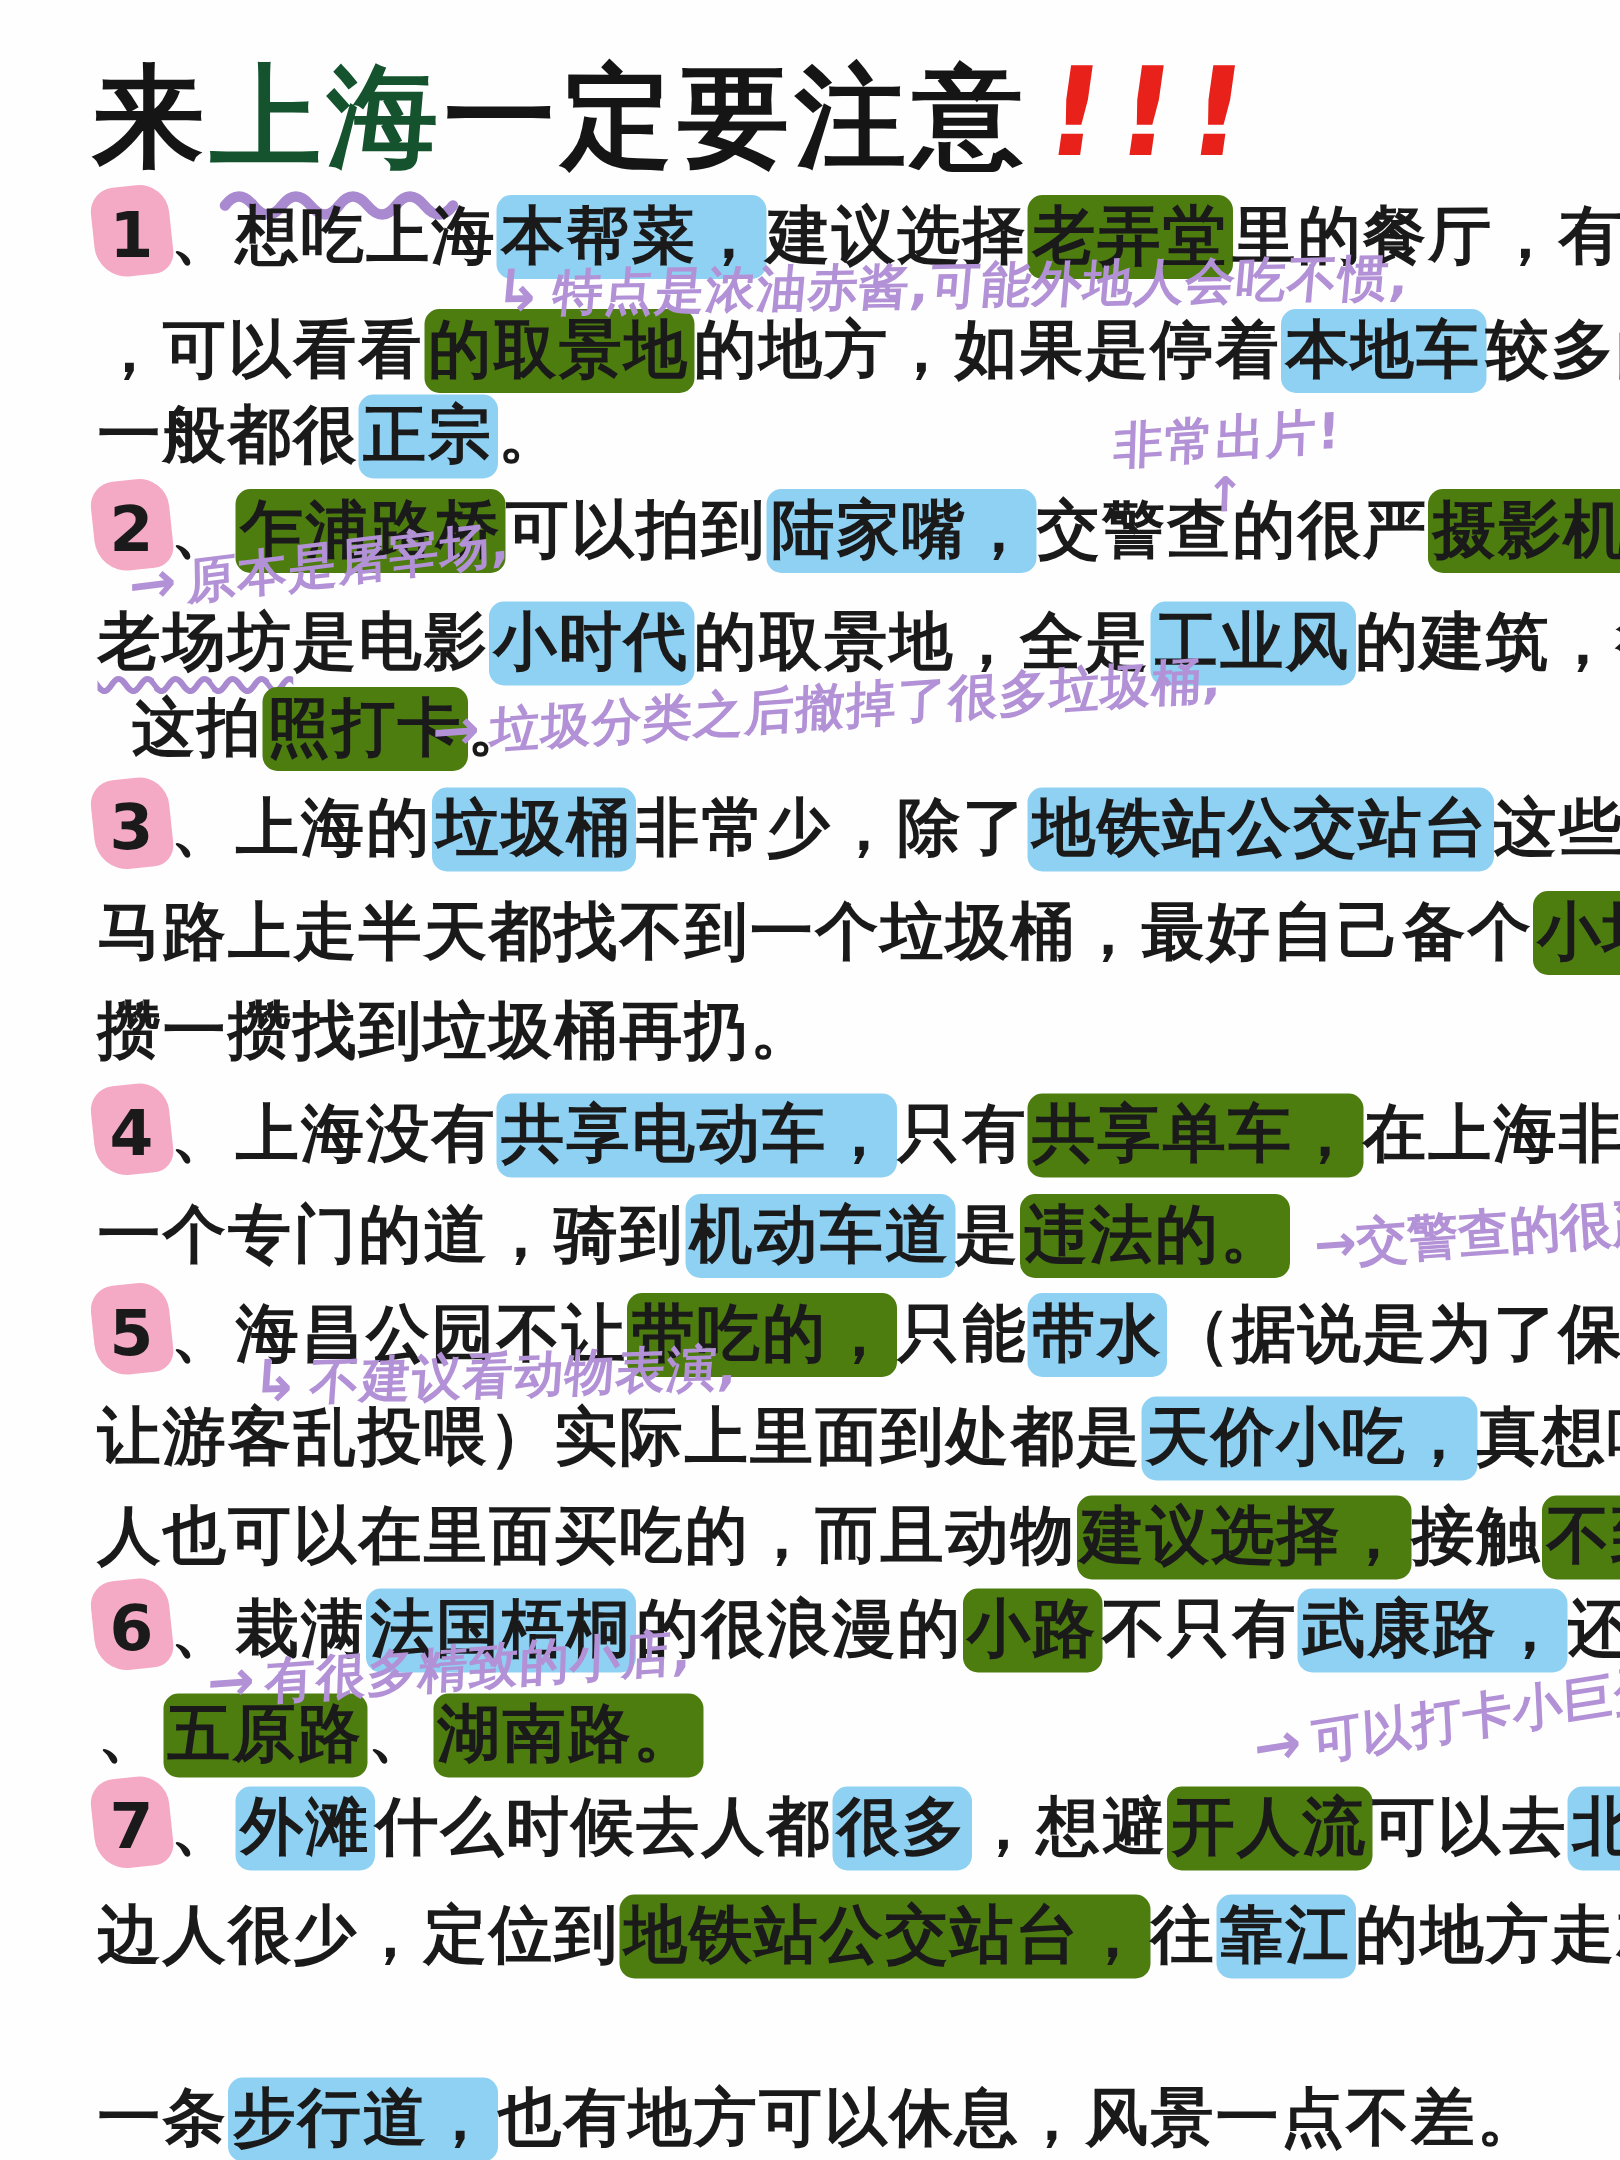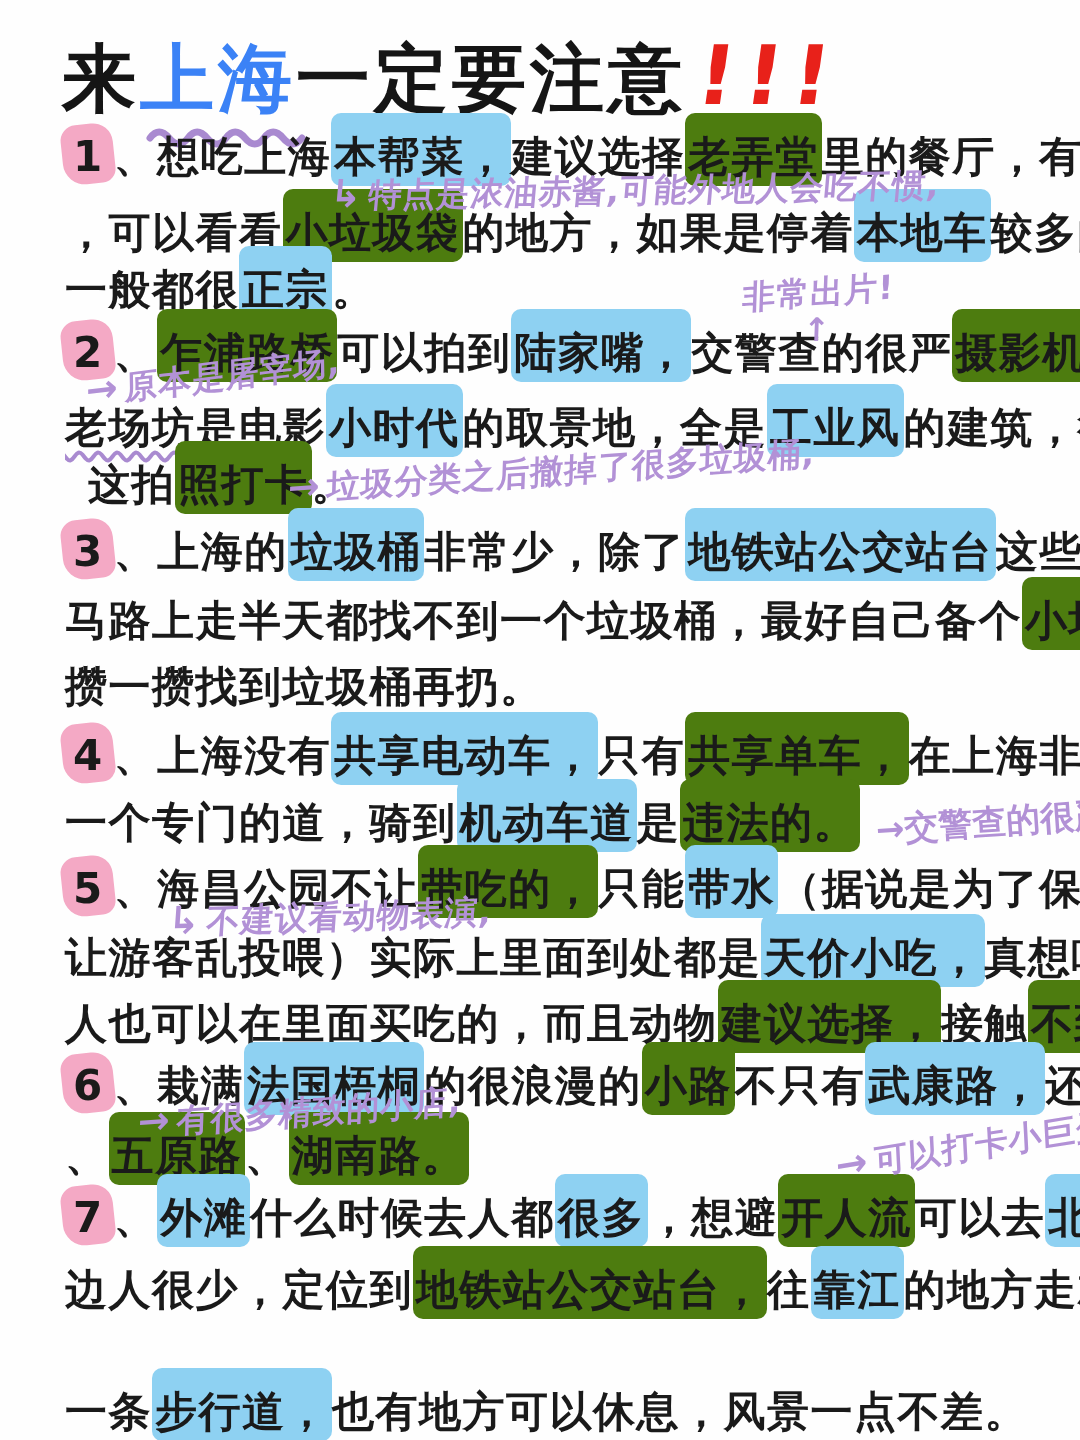--- a/index.html
+++ b/index.html
@@ -9,35 +9,35 @@
     background:#fefefe;
     overflow:hidden;
     font-family:"DejaVu Sans",sans-serif;
   }
   
   .title{
     position:absolute;left:62px;top:28px;
     font-size:74px;font-weight:900;color:#151515;
     letter-spacing:4px;white-space:nowrap;
   }
-  .title .red{color:#3b82f6;}
+  .title .red{color:#14532d;}
   .title .shanghai{position:relative;display:inline-block;}
   .title .shanghai svg{position:absolute;left:4px;bottom:-18px;}
   .title .bangs{
     display:inline-block;color:#e8211a;
     font-size:82px;letter-spacing:10px;margin-left:12px;
     transform:skewX(-8deg);
   }
   
   .line{
     position:absolute;left:65px;
     font-size:42px;font-weight:900;color:#1a1a1a;
     letter-spacing:1.5px;white-space:nowrap;line-height:1.2;
   }
-  .hl{padding:19px 3px 5px;border-radius:10px;}
+  .hl{padding:2px 3px 5px;border-radius:10px;}
   .hl-blue{background:#8ed1f2;}
   .hl-orange{background:#4d7c0f;}
   .wavy{
     text-decoration-line:underline;
     text-decoration-style:wavy;
     text-decoration-color:#a98ad0;
     text-decoration-thickness:4px;
     text-underline-offset:9px;
   }
   .num{
@@ -78,21 +78,21 @@
 <div class="page">
 
   <div class="title">
     <span>来</span><span class="red shanghai"><span>上海</span><svg width="168" height="22" viewBox="0 0 168 22">
           <path d="M6 12 q 9 -12 19 0 t 19 0 t 19 0 t 19 0 t 19 0 t 19 0 t 19 0 t 19 0" fill="none" stroke="#a98ad0" stroke-width="7" stroke-linecap="round"></path>
         </svg></span><span>一定要注意</span><span class="bangs">!!!</span>
   </div>
 
   <div id="note-body">
       <div class="line" style="top: 132px;"><span class="num">1</span><span>、</span><span>想吃上海</span><span class="hl hl-blue">本帮菜，</span><span>建议选择</span><span class="hl hl-orange">老弄堂</span><span>里的餐厅，有个小技巧</span></div>
-      <div class="line" style="top: 208px;"><span>，可以看看</span><span class="hl hl-orange">小垃圾袋</span><span>的地方，如果是停着</span><span class="hl hl-blue">本地车</span><span>较多的餐馆，</span></div>
+      <div class="line" style="top: 208px;"><span>，可以看看</span><span class="hl hl-orange">的取景地</span><span>的地方，如果是停着</span><span class="hl hl-blue">本地车</span><span>较多的餐馆，</span></div>
       <div class="line" style="top: 265px; text-align: right;"><span>一般都很</span><span class="hl hl-blue">正宗</span><span>。</span></div>
       <div class="line" style="top: 328px;"><span class="num">2</span><span>、</span><span class="hl hl-orange">乍浦路桥</span><span>可以拍到</span><span class="hl hl-blue">陆家嘴，</span><span>交警查的很严</span><span class="hl hl-orange">摄影机位，</span></div>
       <div class="line" style="top: 403px;"><span class="wavy">老场坊</span><span>是电影</span><span class="hl hl-blue">小时代</span><span>的取景地，全是</span><span class="hl hl-blue">工业风</span><span>的建筑，很适合来</span></div>
       <div class="line" style="top: 460px; margin-left: 23px;"><span>这拍</span><span class="hl hl-orange">照打卡</span><span>。</span></div>
       <div class="line" style="top: 527px;"><span class="num">3</span><span>、</span><span>上海的</span><span class="hl hl-blue">垃圾桶</span><span>非常少，除了</span><span class="hl hl-blue">地铁站公交站台</span><span>这些地方，在</span></div>
       <div class="line" style="top: 596px;"><span>马路上走半天都找不到一个垃圾桶，最好自己备个</span><span class="hl hl-orange">小垃圾袋，</span></div>
       <div class="line" style="top: 662px; text-align: center;"><span>攒一攒找到垃圾桶再扔。</span></div>
       <div class="line" style="top: 731px;"><span class="num">4</span><span>、</span><span>上海没有</span><span class="hl hl-blue">共享电动车，</span><span>只有</span><span class="hl hl-orange">共享单车，</span><span>在上海非机动车有</span></div>
       <div class="line" style="top: 798px;"><span>一个专门的道，骑到</span><span class="hl hl-blue">机动车道</span><span>是</span><span class="hl hl-orange">违法的。</span><span class="ann-inline">→交警查的很严!</span></div>
       <div class="line" style="top: 864px;"><span class="num">5</span><span>、</span><span>海昌公园不让</span><span class="hl hl-orange">带吃的，</span><span>只能</span><span class="hl hl-blue">带水</span><span>（据说是为了保护动物不</span></div>

